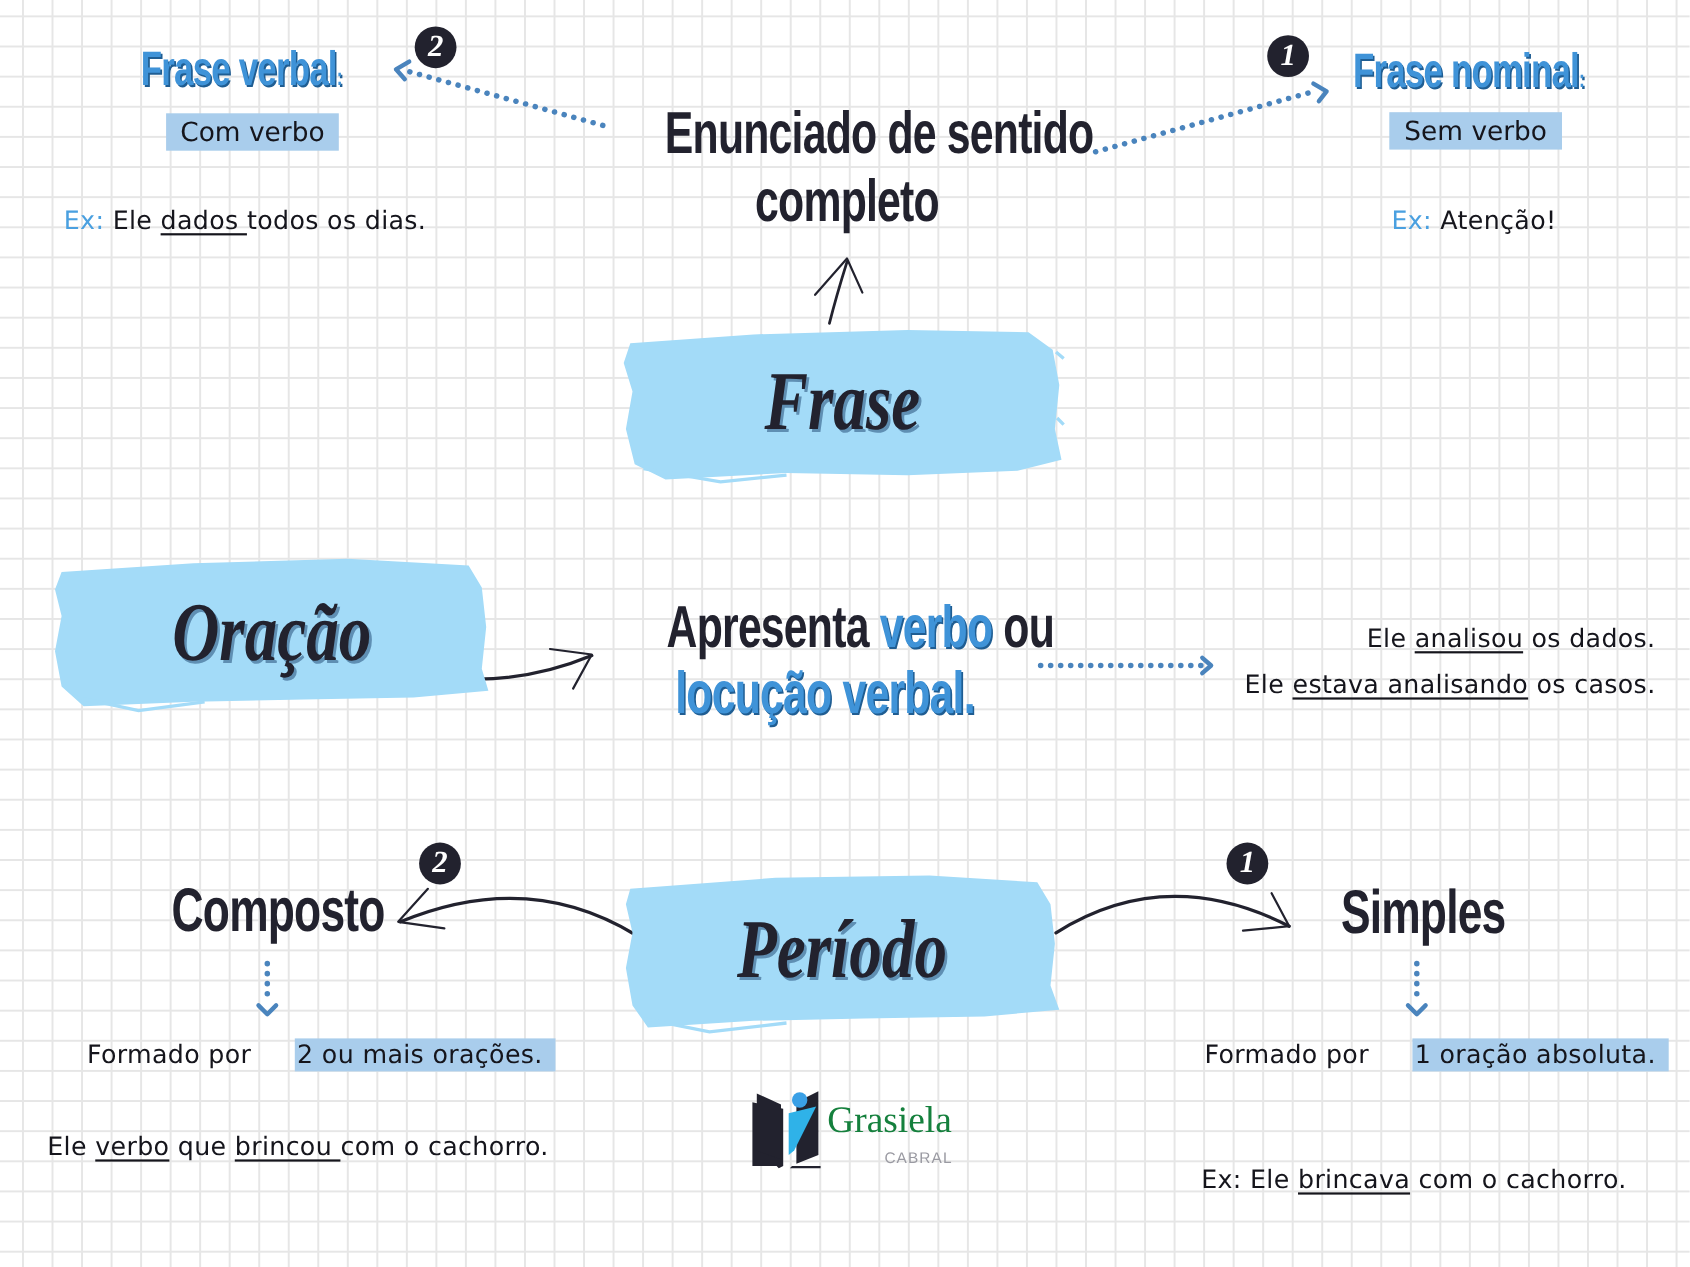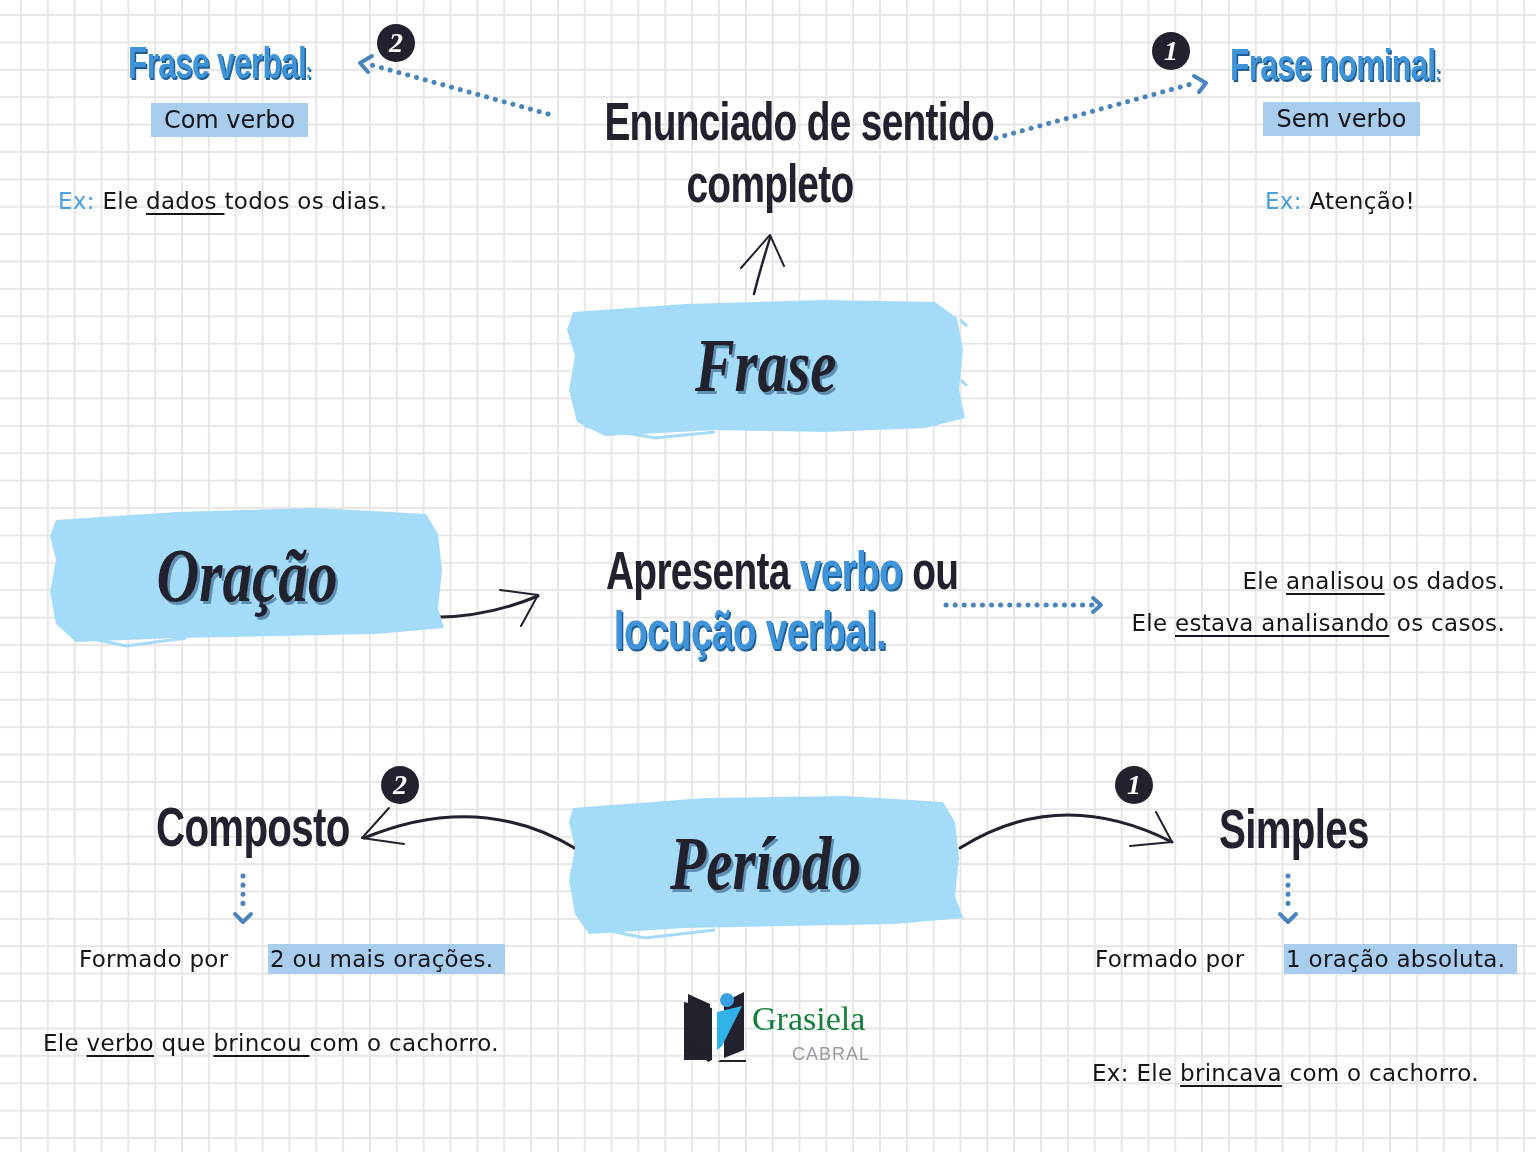--- a/index.html
+++ b/index.html
@@ -220,14 +220,14 @@
 <div class="abs" style="left:680px;top:988px;width:210px;height:80px;">
   <svg width="70" height="80" style="position:absolute;left:0;top:0;">
     <path d="M4 14 L4 72 L26 72 L28 74 L32 72 L32 20 Z" fill="#22222e"></path>
     <path d="M8 6 L30 16 L30 66 L8 58 Z" fill="#22222e"></path>
     <path d="M44 14 L64 4 L64 62 L44 70 Z" fill="#22222e"></path>
     <path d="M66 14 L66 72 L40 72 L38 74 L66 74 Z" fill="#22222e"></path>
     <path d="M37 24 L62 18 L42 58 L37 62 Z" fill="#2fb2e8"></path>
     <circle cx="47" cy="12" r="7" fill="#3aa0e6"></circle>
   </svg>
   <div style="position:absolute;left:72px;top:12px;font-family:'Liberation Serif',serif;font-size:34px;color:#15803d;">Grasiela</div>
-  <div style="position:absolute;left:112px;top:56px;font-family:'Liberation Sans',sans-serif;font-size:18px;letter-spacing:1px;color:#9a9aa2;">CABRAL</div>
+  <div style="position:absolute;left:124px;top:56px;font-family:'Liberation Sans',sans-serif;font-size:14px;letter-spacing:1px;color:#9a9aa2;">CABRAL</div>
 </div>
 
 </body></html>

